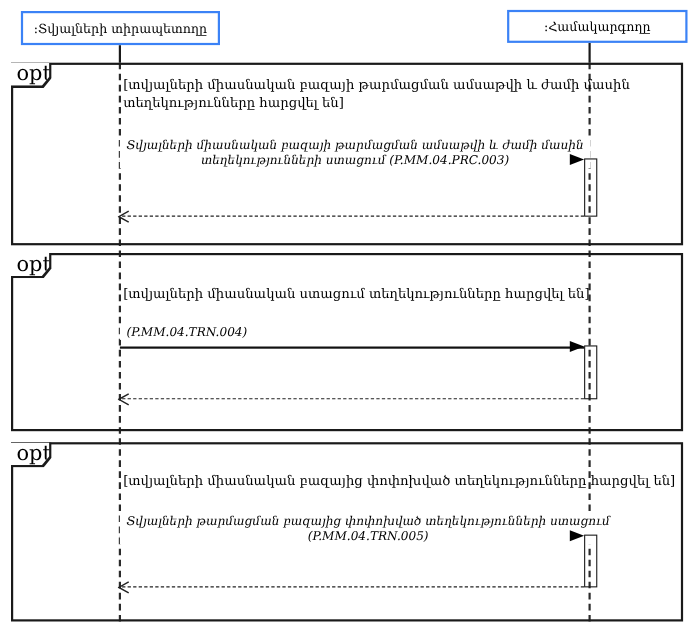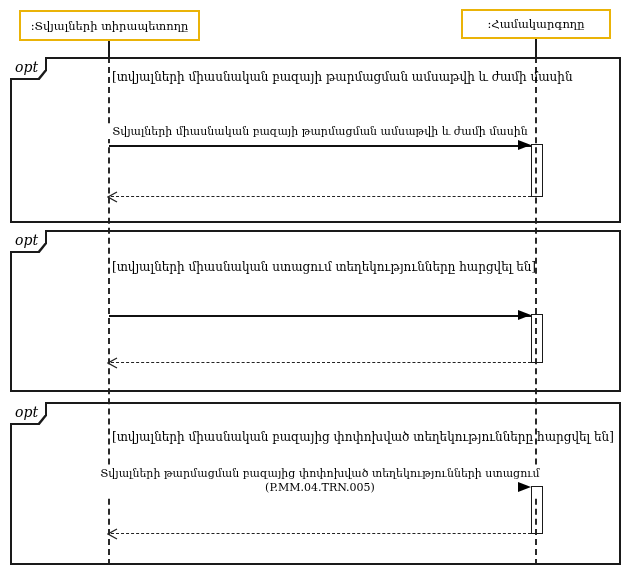--- a/index.html
+++ b/index.html
@@ -4,25 +4,25 @@
 <style>
   html,body{margin:0;padding:0;background:#ffffff;}
   .canvas{
     position:relative;width:632px;height:577px;background:#ffffff;
     font-family:"DejaVu Serif","Liberation Serif",serif;color:#000;
     overflow:hidden;
   }
   
   .actor-box{
     position:absolute;box-sizing:border-box;background:#fff;
-    border:2px solid #eab308;display:flex;align-items:center;justify-content:center;
+    border:2px solid #3b82f6;display:flex;align-items:center;justify-content:center;
     font-size:11.5px;z-index:3;white-space:nowrap;
   }
   .actor-left{left:19px;top:10px;width:181px;height:31px;}
-  .actor-right{left:461px;top:9px;width:150px;height:30px;}
+  .actor-right{left:461px;top:9px;width:164px;height:30px;}
   
   .lifeline-solid{position:absolute;width:0;border-left:2px solid #1a1a1a;z-index:1;}
   .lifeline-dashed{position:absolute;width:0;border-left:2px dashed #2a2a2a;z-index:1;}
   .ll-left-solid{left:108px;top:41px;height:16px;}
   .ll-left-dash{left:108px;top:57px;height:508px;}
   .ll-right-solid{left:535px;top:39px;height:18px;}
   .ll-right-dash{left:535px;top:57px;height:508px;}
   
   .fragment{
     position:absolute;left:10px;width:611px;box-sizing:border-box;
@@ -31,34 +31,34 @@
   .frag-1{top:57px;height:166px;}
   .frag-2{top:230px;height:162px;}
   .frag-3{top:402px;height:163px;}
   .opt-tab{
     position:absolute;left:-2px;top:-2px;width:37px;height:23px;background:#1a1a1a;
     clip-path:polygon(0 0,100% 0,100% 60%,80% 100%,0 100%);z-index:3;
   }
   .opt-tab-inner{
     position:absolute;left:0;top:0;width:35px;height:21px;background:#ffffff;
     clip-path:polygon(0 0,100% 0,100% 60%,80% 100%,0 100%);
-    font-size:14px;line-height:20px;padding-left:5px;box-sizing:border-box;font-style:italic;
+    font-size:19px;line-height:20px;padding-left:5px;box-sizing:border-box;
   }
   
   .guard{
     position:absolute;z-index:3;font-size:12px;line-height:15.5px;white-space:nowrap;
   }
   .guard-1{left:112px;top:70px;}
   .guard-2{left:112px;top:260px;}
   .guard-3{left:112px;top:430px;text-align:center;}
   
   .call-line{position:absolute;left:109px;width:422px;height:0;border-top:2px solid #111;z-index:2;}
   .cl-1{top:145px;} .cl-2{top:315px;} .cl-3{top:487px;}
   .msg-label{
-    position:absolute;left:109px;width:422px;display:flex;justify-content:center;z-index:3;
+    position:absolute;left:109px;width:422px;display:flex;z-index:3;font-style:italic;
   }
   .msg-label .box{
     background:#ffffff;padding:0 6px;text-align:center;font-size:11px;line-height:14px;white-space:nowrap;
   }
   .ml-1{top:125px;} .ml-2{top:295px;} .ml-3{top:467px;}
   .arrowhead{
     position:absolute;width:0;height:0;z-index:4;
     border-left:13px solid #000;border-top:5.5px solid transparent;border-bottom:5.5px solid transparent;
   }
   .ah-1{left:518px;top:140px;} .ah-2{left:518px;top:310px;} .ah-3{left:518px;top:482px;}
@@ -91,45 +91,48 @@
     <span>:Համակարգողը</span>
   </div>
 
   <div class="fragment frag-1">
     <div class="opt-tab">
       <div class="opt-tab-inner">opt</div>
     </div>
   </div>
   <div class="guard guard-1">
     <div>[տվյալների միասնական բազայի թարմացման ամսաթվի և ժամի մասին</div>
+    <div>տեղեկությունները հարցվել են]</div>
   </div>
   <div class="call-line cl-1"></div>
   <div class="msg-label ml-1">
     <div class="box">
       <div>Տվյալների միասնական բազայի թարմացման ամսաթվի և ժամի մասին</div>
+      <div>տեղեկությունների ստացում (P.MM.04.PRC.003)</div>
     </div>
   </div>
   <div class="arrowhead ah-1"></div>
   <div class="activation ac-1"></div>
   <div class="return-line rl-1"></div>
   <svg class="ret-head rh-1" viewBox="0 0 12 12">
     <path d="M10 1 L1 6 L10 11" fill="none" stroke="#222" stroke-width="1.3"></path>
   </svg>
 
   <div class="fragment frag-2">
     <div class="opt-tab">
       <div class="opt-tab-inner">opt</div>
     </div>
   </div>
   <div class="guard guard-2">
     <div>[տվյալների միասնական ստացում տեղեկությունները հարցվել են]</div>
   </div>
   <div class="call-line cl-2"></div>
   <div class="msg-label ml-2">
     <div class="box">
+      <div>(P.MM.04.TRN.004)</div>
     </div>
   </div>
   <div class="arrowhead ah-2"></div>
   <div class="activation ac-2"></div>
   <div class="return-line rl-2"></div>
   <svg class="ret-head rh-2" viewBox="0 0 12 12">
     <path d="M10 1 L1 6 L10 11" fill="none" stroke="#222" stroke-width="1.3"></path>
   </svg>
 
   <div class="fragment frag-3">

